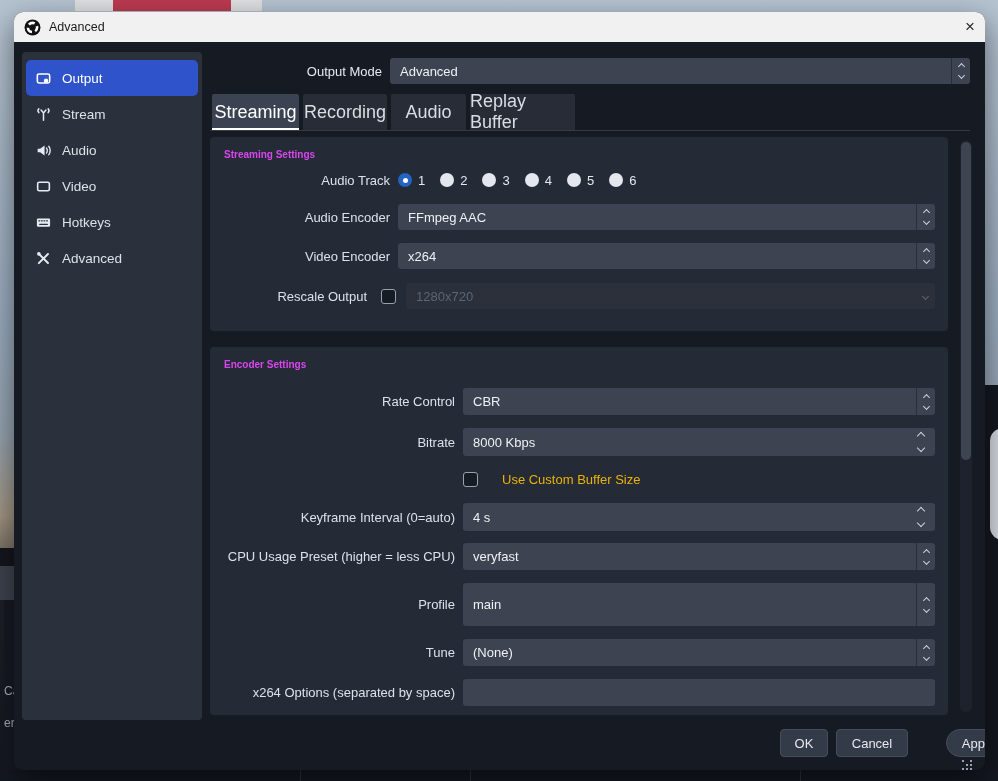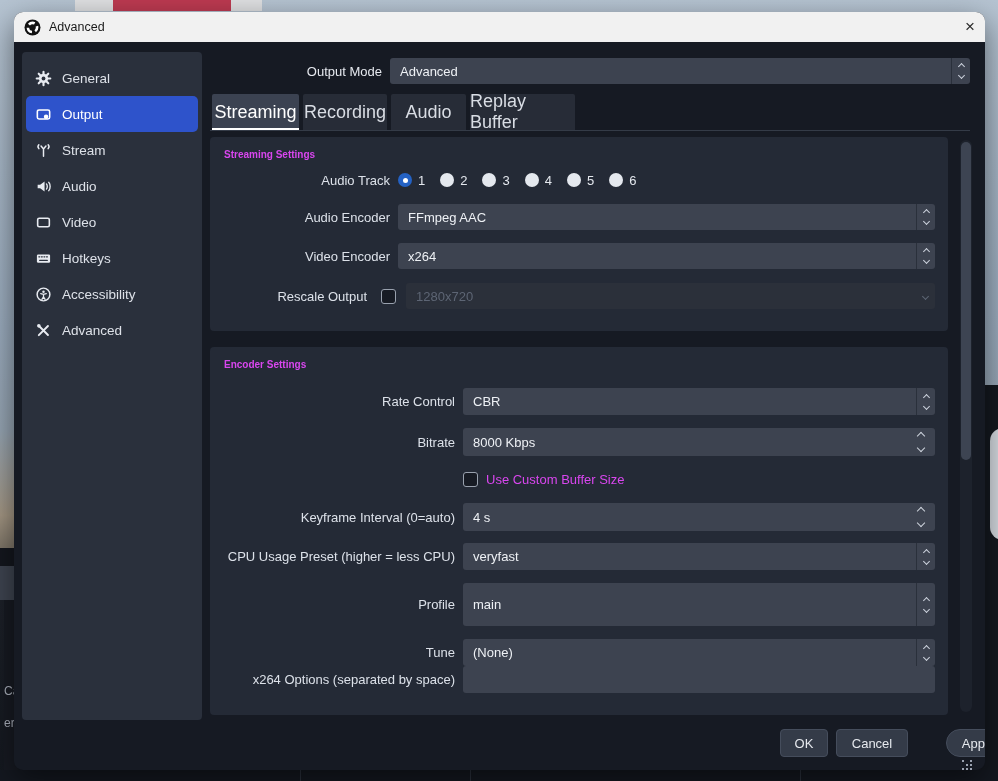--- a/index.html
+++ b/index.html
@@ -86,21 +86,21 @@
 
   
   .radio-group { display:flex; align-items:center; height:20px; }
   .radio { display:flex; align-items:center; margin-right:15px; }
   .rdot { width:14px; height:14px; border-radius:50%; background:#e4e8ee; position:relative; }
   .rdot.sel { background:#2462c4; }
   .rdot.sel::after { content:''; position:absolute; left:4.5px; top:4.5px; width:5px; height:5px;
     border-radius:50%; background:#fff; }
   .radio span { margin-left:6px; color:#e4e8ee; font-size:13px; }
   .cb { width:15px; height:15px; flex:0 0 auto; border:1px solid #99a1ae; border-radius:3px; background:#171b24; }
-  .cb-label { margin-left:8px; color:#d946ef; font-size:13px; }
+  .cb-label { margin-left:24px; color:#eab308; font-size:13px; }
 
   
   .scroll-track { position:absolute; left:946px; top:98px; width:12px; height:572px;
     background:#1d222c; border-radius:6px; }
   .scroll-thumb { position:absolute; left:1px; top:2px; width:10px; height:318px;
     background:#3d4452; border-radius:5px; }
 
   
   .btn { position:absolute; top:687px; height:28px; background:#343b48; border:1px solid #454d5c;
     border-radius:4px; color:#e6e9ee; font-size:13px; display:flex; align-items:center; justify-content:center; }
@@ -143,30 +143,20 @@
         <circle cx="8.5" cy="8.5" r="8" fill="#121212"></circle>
         <circle cx="8.5" cy="8.5" r="4.6" fill="none" stroke="#ffffff" stroke-width="2.6" stroke-dasharray="6.2 3.4" stroke-dashoffset="2"></circle>
       </svg>
       <span class="ttl">Advanced</span>
       <span class="close-btn">×</span>
     </div>
 
     <div class="dbody">
 
       <div class="sidebar">
-        <div class="side-item">
-          <svg width="17" height="17" viewBox="0 0 16 16">
-            <circle cx="8" cy="8" r="4.4" fill="#e8ebf1"></circle>
-            <g stroke="#e8ebf1" stroke-width="2" stroke-linecap="round">
-              <path d="M8 1.6v2 M8 12.4v2 M1.6 8h2 M12.4 8h2 M3.5 3.5l1.4 1.4 M11.1 11.1l1.4 1.4 M12.5 3.5l-1.4 1.4 M4.9 11.1l-1.4 1.4"></path>
-            </g>
-            <circle cx="8" cy="8" r="1.8" fill="#2a303c"></circle>
-          </svg>
-          <span>General</span>
-        </div>
         <div class="side-item selected">
           <svg width="17" height="17" viewBox="0 0 16 16">
             <rect x="2.2" y="3.8" width="11.6" height="8.4" rx="1.6" fill="none" stroke="#ffffff" stroke-width="1.5"></rect>
             <circle cx="10.4" cy="10.2" r="2.1" fill="#ffffff"></circle>
           </svg>
           <span>Output</span>
         </div>
         <div class="side-item">
           <svg width="17" height="17" viewBox="0 0 16 16" fill="none" stroke="#e8ebf1" stroke-width="1.4" stroke-linecap="round">
             <path d="M8 13.5V6.5 M8 6.5L5.7 3.8 M8 6.5l2.3-2.7"></path>
@@ -188,28 +178,20 @@
           <span>Video</span>
         </div>
         <div class="side-item">
           <svg width="17" height="17" viewBox="0 0 16 16">
             <rect x="1.8" y="4.2" width="12.4" height="7.8" rx="1.2" fill="#e8ebf1"></rect>
             <g stroke="#2a303c" stroke-width="1.1" stroke-linecap="round">
               <path d="M3.6 6.4h.9 M6 6.4h.9 M8.4 6.4h.9 M10.8 6.4h.9 M4.4 9.8h7.2"></path>
             </g>
           </svg>
           <span>Hotkeys</span>
-        </div>
-        <div class="side-item">
-          <svg width="17" height="17" viewBox="0 0 16 16">
-            <circle cx="8" cy="8" r="6" fill="none" stroke="#e8ebf1" stroke-width="1.4"></circle>
-            <circle cx="8" cy="5.4" r="1.15" fill="#e8ebf1"></circle>
-            <path d="M5.4 7.1l2.6.8 2.6-.8 M8 7.9v2.3 M8 10.2l-1.5 2.4 M8 10.2l1.5 2.4" fill="none" stroke="#e8ebf1" stroke-width="1.2" stroke-linecap="round"></path>
-          </svg>
-          <span>Accessibility</span>
         </div>
         <div class="side-item">
           <svg width="17" height="17" viewBox="0 0 16 16">
             <g stroke="#e8ebf1" stroke-width="1.8" stroke-linecap="round">
               <path d="M3.6 12.4L12.2 3.8 M3.8 3.8l8.4 8.4"></path>
             </g>
             <circle cx="3.6" cy="3.6" r="1.7" fill="#e8ebf1"></circle>
           </svg>
           <span>Advanced</span>
         </div>
@@ -356,21 +338,21 @@
           <div class="flabel2">Profile</div>
           <div class="combo" style="height:43px">
             <div class="val">main</div>
             <div class="spin">
                 <i class="cu"></i>
                 <i class="cd"></i>
               </div>
           </div>
         </div>
 
-        <div class="frow" style="margin-bottom:0">
+        <div class="frow" style="margin-bottom:13px">
           <div class="flabel2">Tune</div>
           <div class="combo" style="height:27px">
             <div class="val">(None)</div>
             <div class="spin">
                 <i class="cu"></i>
                 <i class="cd"></i>
               </div>
           </div>
         </div>
 

